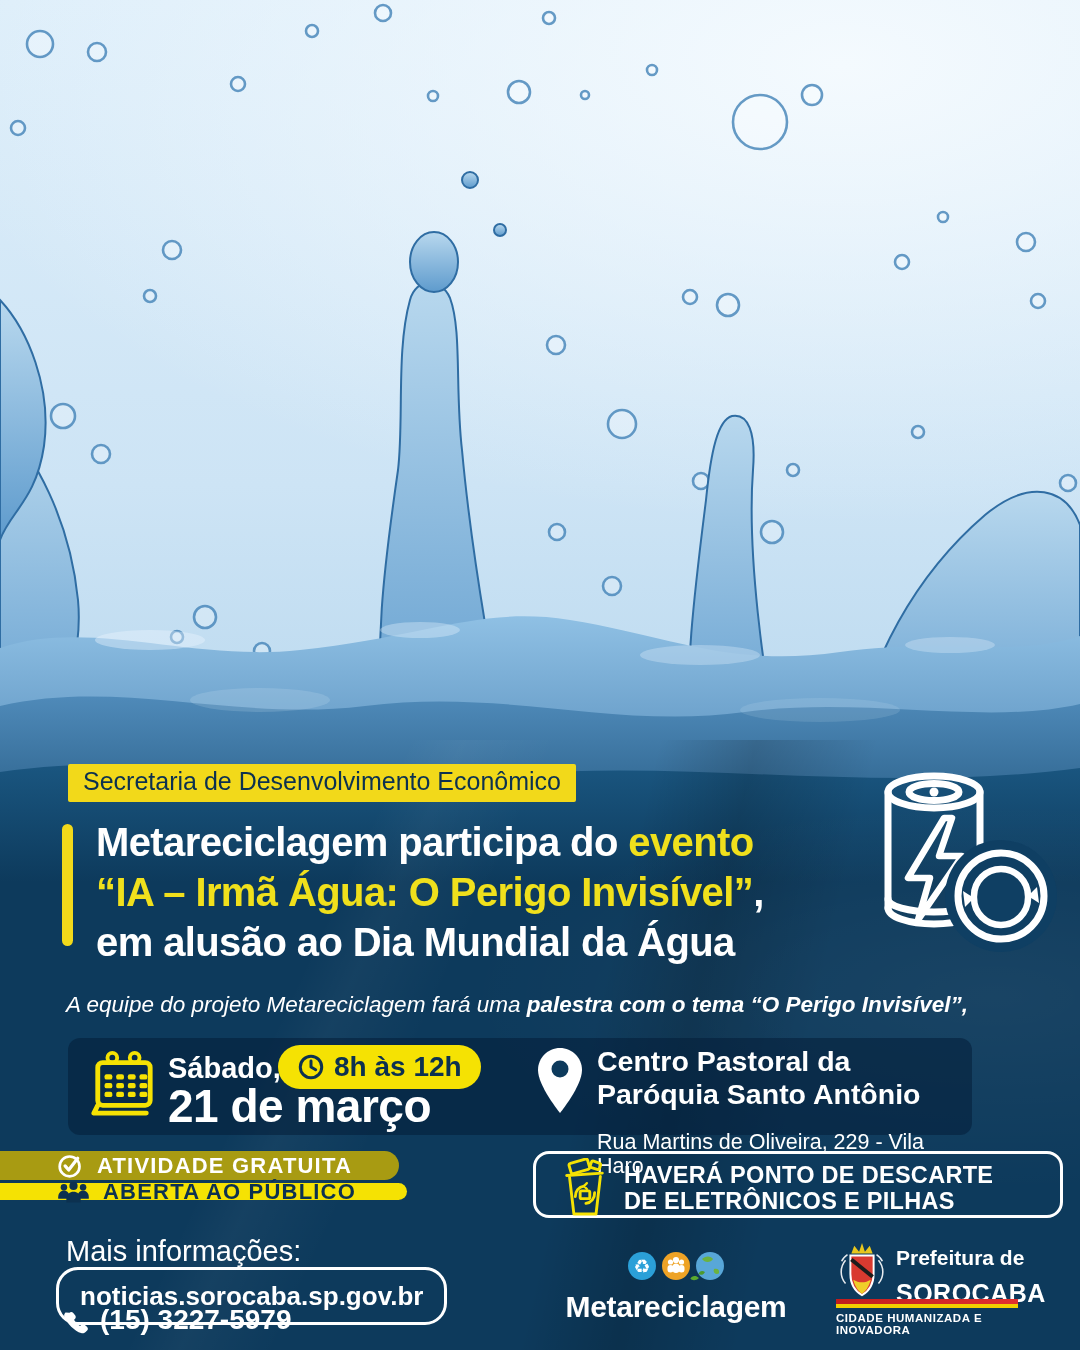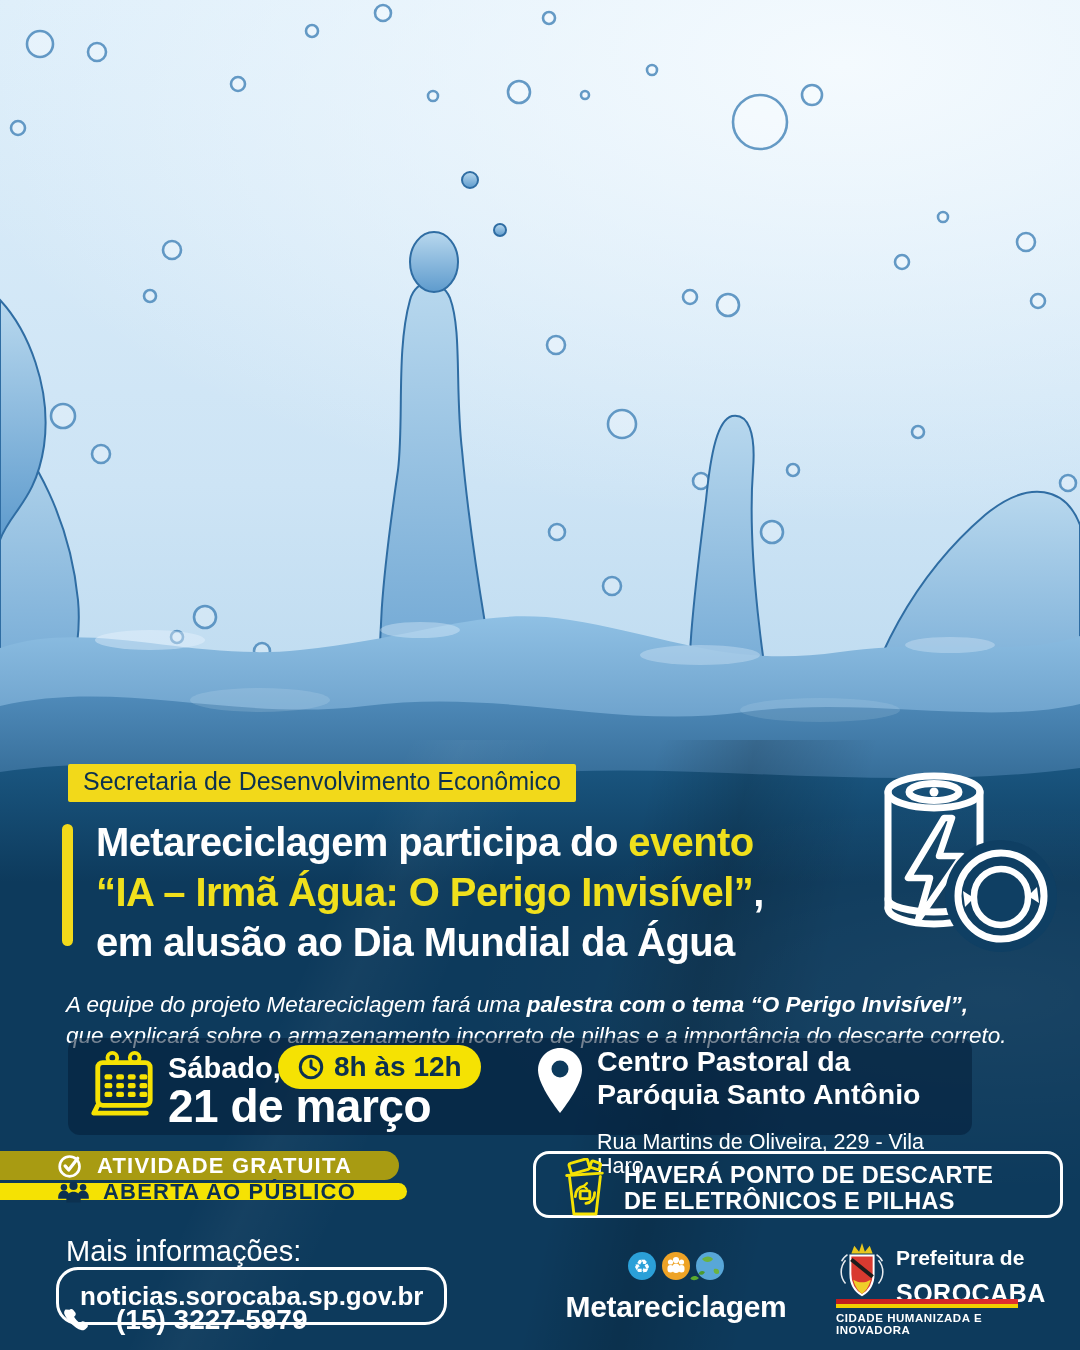--- a/index.html
+++ b/index.html
@@ -67,21 +67,21 @@
     position:absolute;left:88px;top:8px;font-size:23.5px;font-weight:bold;
     line-height:26px;letter-spacing:0.3px;color:#fff;
   }
   
   .info-label{position:absolute;left:66px;top:1235px;font-size:29px;color:#fff;}
   .url-pill{
     position:absolute;left:56px;top:1267px;height:36px;box-sizing:content-box;
     border:3px solid #fff;border-radius:22px;display:inline-flex;align-items:center;
     padding:8px 21px;font-size:26px;font-weight:bold;color:#fff;
   }
-  .phone-row{position:absolute;left:62px;top:1304px;display:flex;align-items:center;gap:28px;font-size:28px;font-weight:bold;color:#fff;}
+  .phone-row{position:absolute;left:62px;top:1304px;display:flex;align-items:flex-end;gap:12px;font-size:28px;font-weight:bold;color:#fff;}
   
   .meta-logo{position:absolute;left:560px;top:1250px;width:232px;text-align:center;}
   .meta-name{font-size:30px;font-weight:bold;letter-spacing:-0.3px;margin-top:2px;color:#fff;}
   
   .pref-crest{position:absolute;left:836px;top:1241px;}
   .pref-text{position:absolute;left:896px;top:1247px;line-height:1;}
   .pref-l1{font-size:21px;font-weight:bold;}
   .pref-l2{font-size:25px;font-weight:bold;letter-spacing:0.5px;margin-top:13px;}
   .pref-bars{position:absolute;left:836px;top:1299px;width:182px;}
   .bar-red{height:5px;background:linear-gradient(90deg,#c21d1d,#e23030);}
@@ -218,21 +218,20 @@
     <g stroke="#fff" stroke-width="6.5" fill="none" stroke-linecap="round">
       <path d="M136,140 A27,27 0 0 1 190,140"></path>
       <path d="M190,142 A27,27 0 0 1 136,142"></path>
     </g>
     <path d="M190,140 l9,-9 2,16 Z" fill="#fff"></path>
     <path d="M136,142 l-9,9 -2,-16 Z" fill="#fff"></path>
   </svg>
 
   <p class="desc">
     <span>A equipe do projeto Metareciclagem fará uma </span><span class="b">palestra com o tema “O Perigo Invisível”,</span><br>
-    <span>que explicará sobre o armazenamento incorreto de pilhas e a importância do descarte correto.</span>
   </p>
 
   <div class="event-card">
     <svg class="cal-icon" width="66" height="68" viewBox="0 0 68 70">
       <g stroke="#f5e203" fill="none" stroke-width="5" stroke-linecap="round" stroke-linejoin="round">
         <rect x="8" y="14" width="54" height="44" rx="5"></rect>
         <circle cx="23" cy="9" r="5" stroke-width="4"></circle>
         <circle cx="46" cy="9" r="5" stroke-width="4"></circle>
         <path d="M8,58 l-4,8 h54"></path>
       </g>

